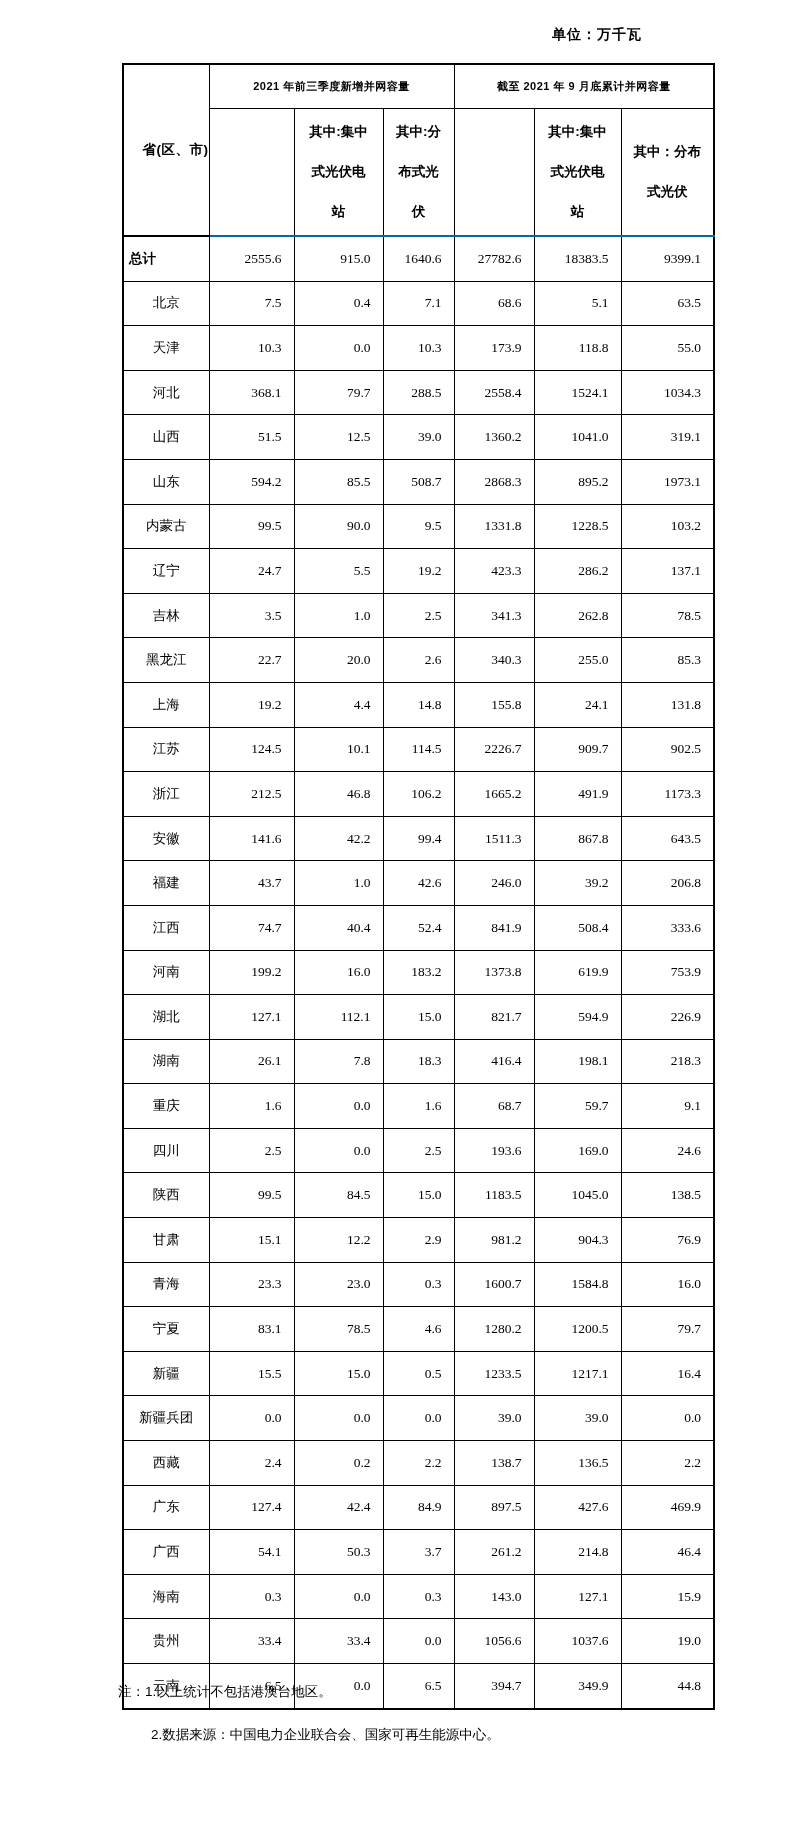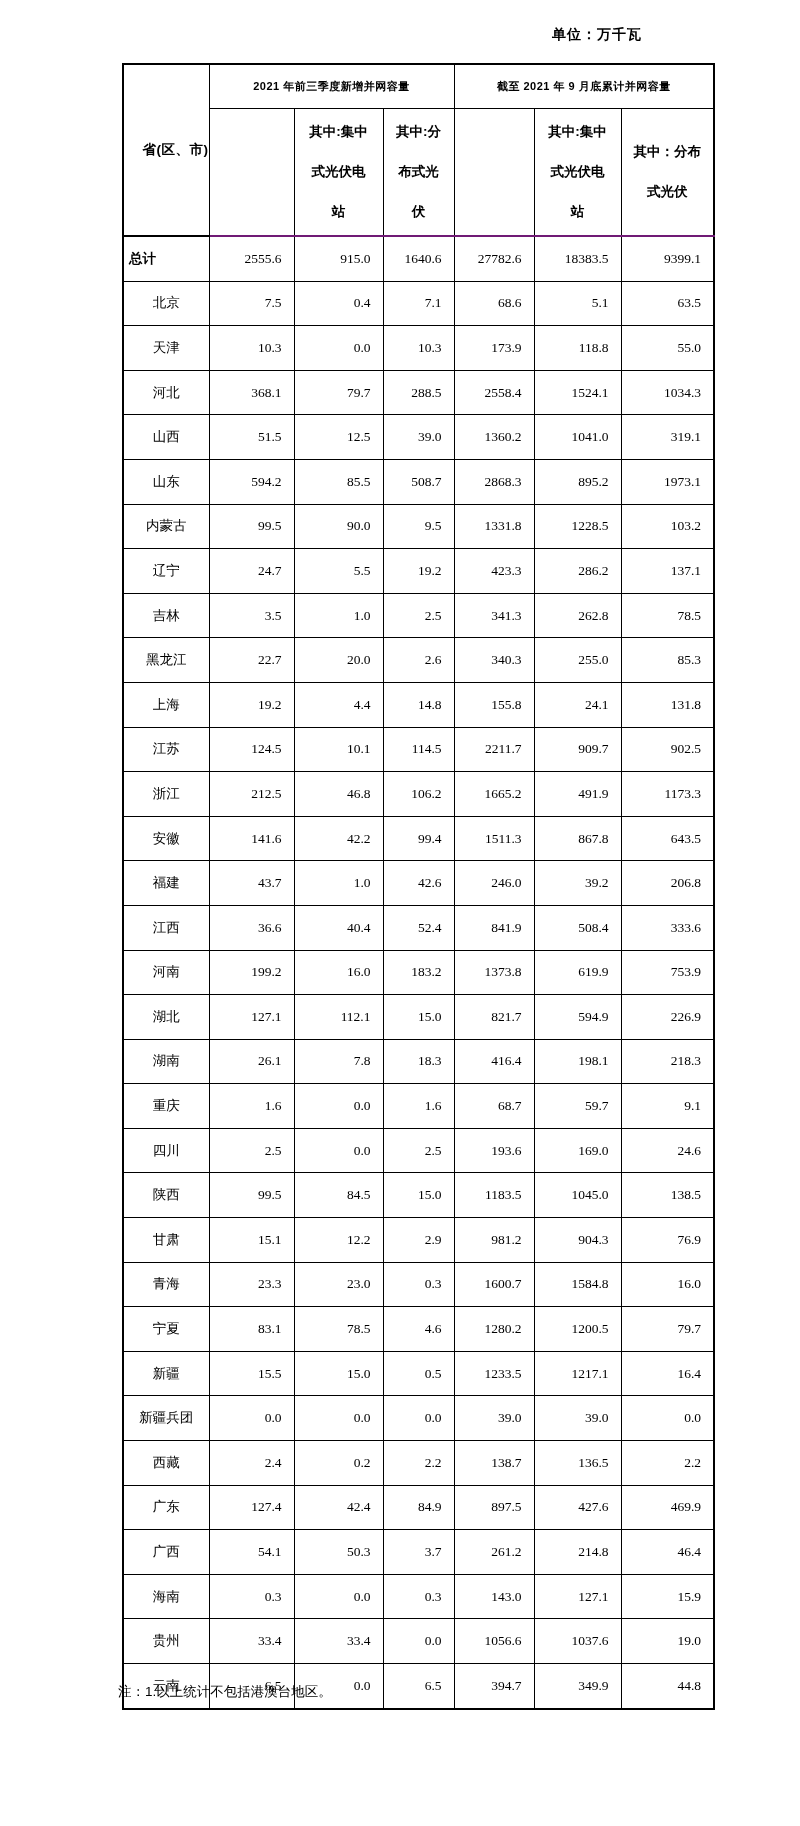--- a/index.html
+++ b/index.html
@@ -42,21 +42,21 @@
     text-align:center;
     letter-spacing:0.5px;
   }
   .sub-row th{
     height:126px;
     font-size:13.5px;
     font-weight:bold;
     text-align:center;
     white-space:pre-line;
     line-height:40px;
-    border-bottom:2px solid #701a75;
+    border-bottom:2px solid #0369a1;
   }
   th.corner{
     font-size:13.5px;
     font-weight:bold;
     text-align:right;
     border-bottom:2px solid #000;
   }
   tbody td{height:43.6px;}
   td.prov{
     text-align:center;
@@ -221,21 +221,21 @@
           <td class="num">14.8</td>
           <td class="num">155.8</td>
           <td class="num">24.1</td>
           <td class="num">131.8</td>
         </tr>
         <tr>
           <td class="prov">江苏</td>
           <td class="num">124.5</td>
           <td class="num">10.1</td>
           <td class="num">114.5</td>
-          <td class="num">2211.7</td>
+          <td class="num">2226.7</td>
           <td class="num">909.7</td>
           <td class="num">902.5</td>
         </tr>
         <tr>
           <td class="prov">浙江</td>
           <td class="num">212.5</td>
           <td class="num">46.8</td>
           <td class="num">106.2</td>
           <td class="num">1665.2</td>
           <td class="num">491.9</td>
@@ -254,21 +254,21 @@
           <td class="prov">福建</td>
           <td class="num">43.7</td>
           <td class="num">1.0</td>
           <td class="num">42.6</td>
           <td class="num">246.0</td>
           <td class="num">39.2</td>
           <td class="num">206.8</td>
         </tr>
         <tr>
           <td class="prov">江西</td>
-          <td class="num">36.6</td>
+          <td class="num">74.7</td>
           <td class="num">40.4</td>
           <td class="num">52.4</td>
           <td class="num">841.9</td>
           <td class="num">508.4</td>
           <td class="num">333.6</td>
         </tr>
         <tr>
           <td class="prov">河南</td>
           <td class="num">199.2</td>
           <td class="num">16.0</td>
@@ -418,14 +418,15 @@
           <td class="num">0.0</td>
           <td class="num">6.5</td>
           <td class="num">394.7</td>
           <td class="num">349.9</td>
           <td class="num">44.8</td>
         </tr>
       </tbody>
   </table>
 
   <div class="note note1">注：1.以上统计不包括港澳台地区。</div>
+  <div class="note note2">2.数据来源：中国电力企业联合会、国家可再生能源中心。</div>
 
 </div>
 
 </body></html>

